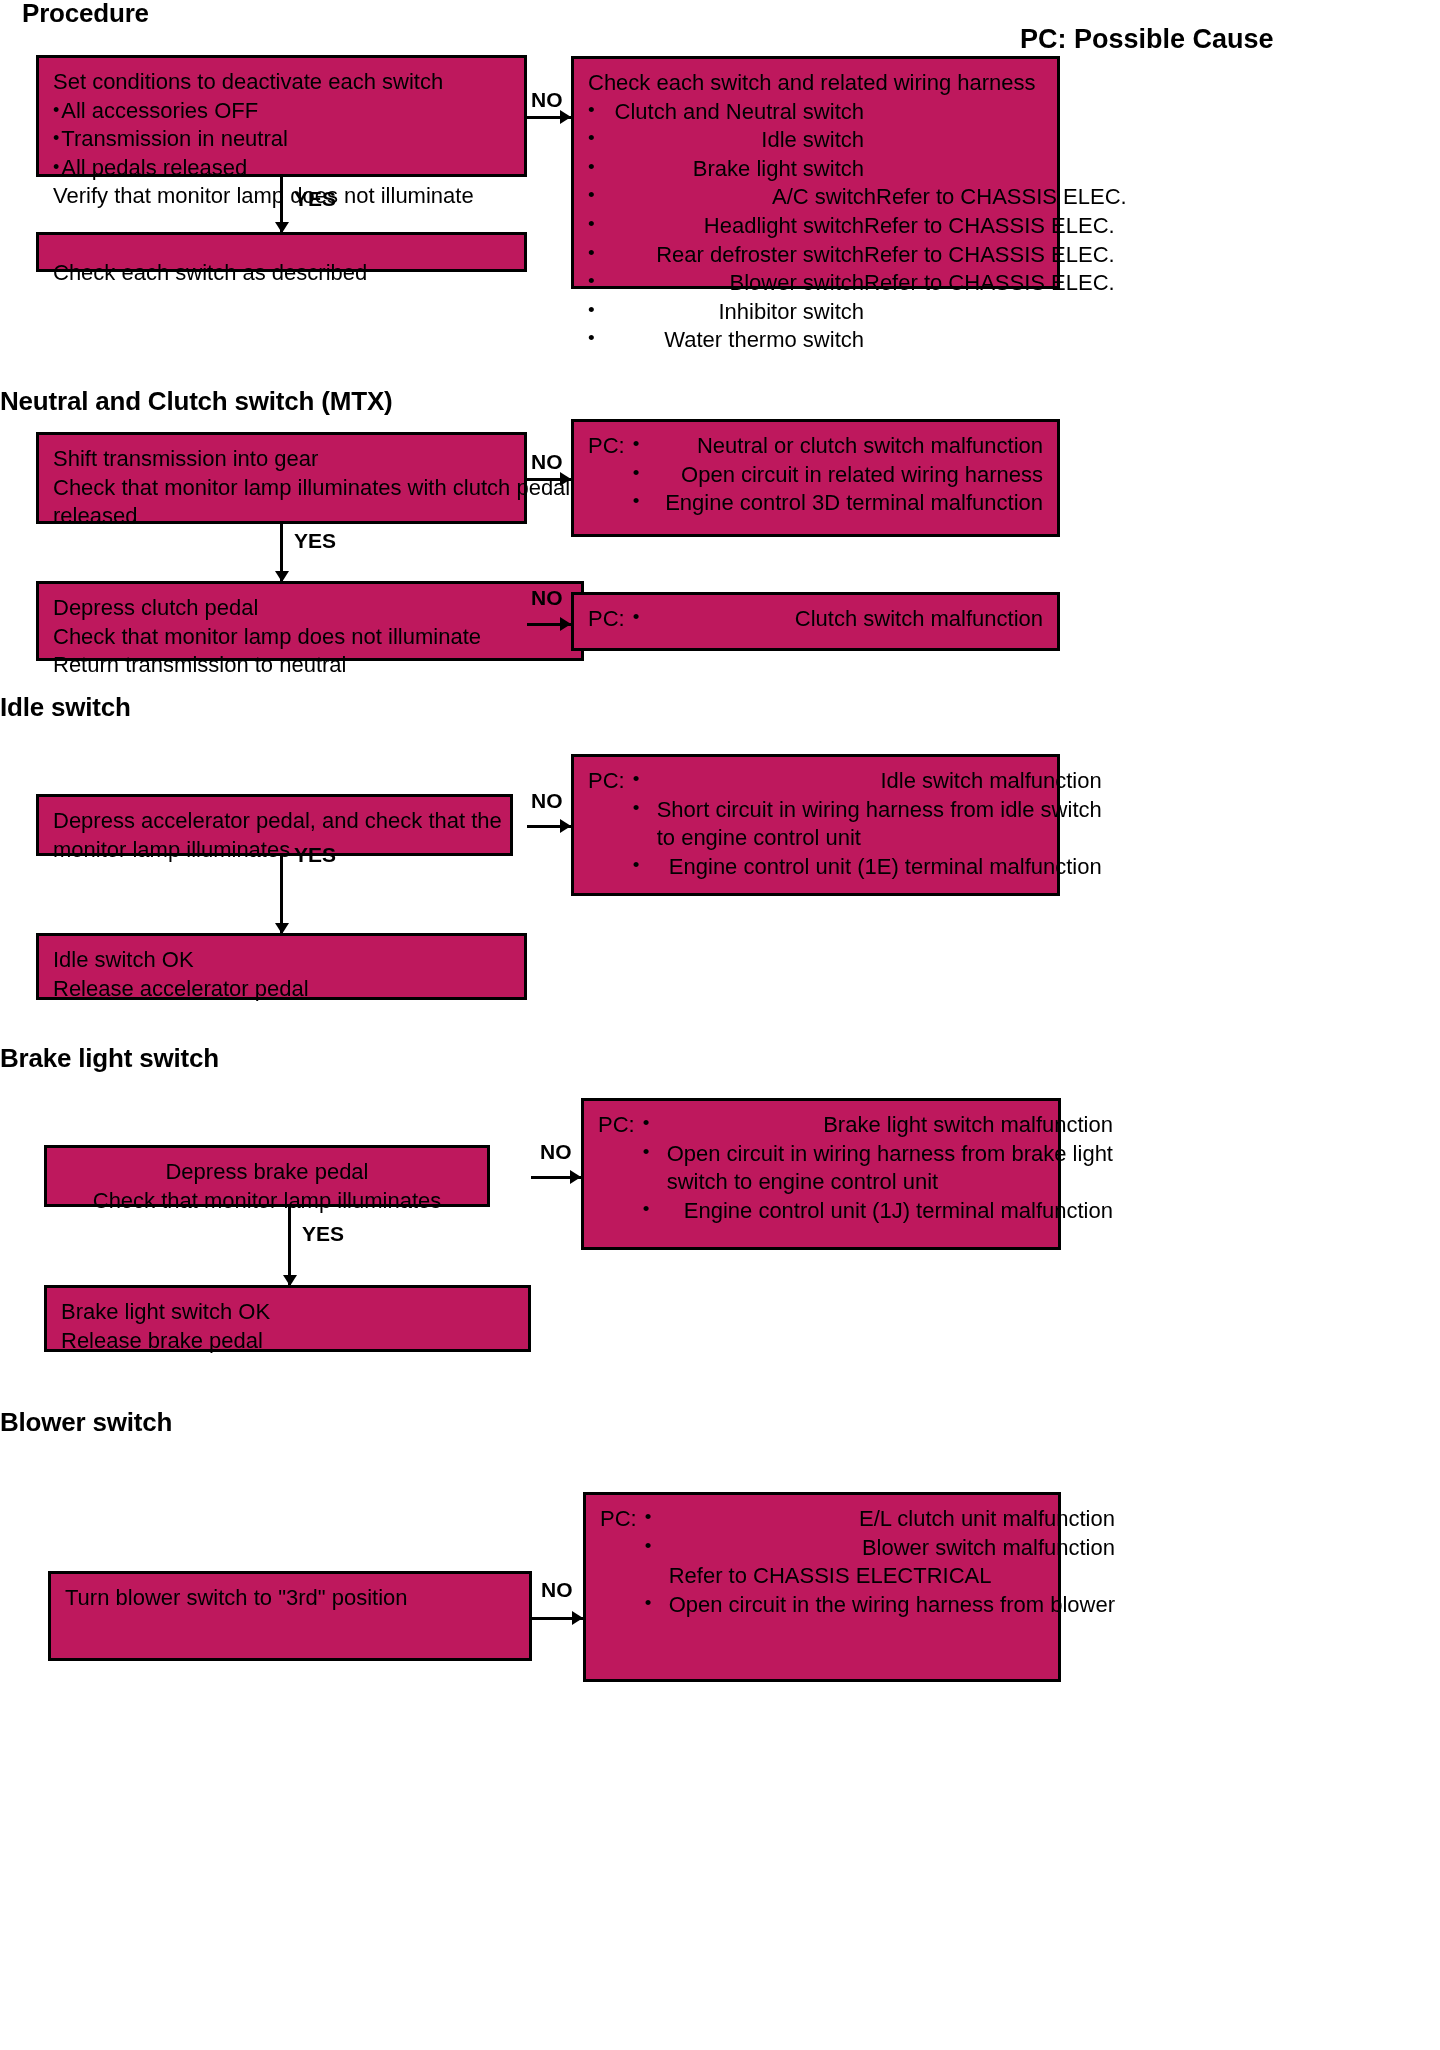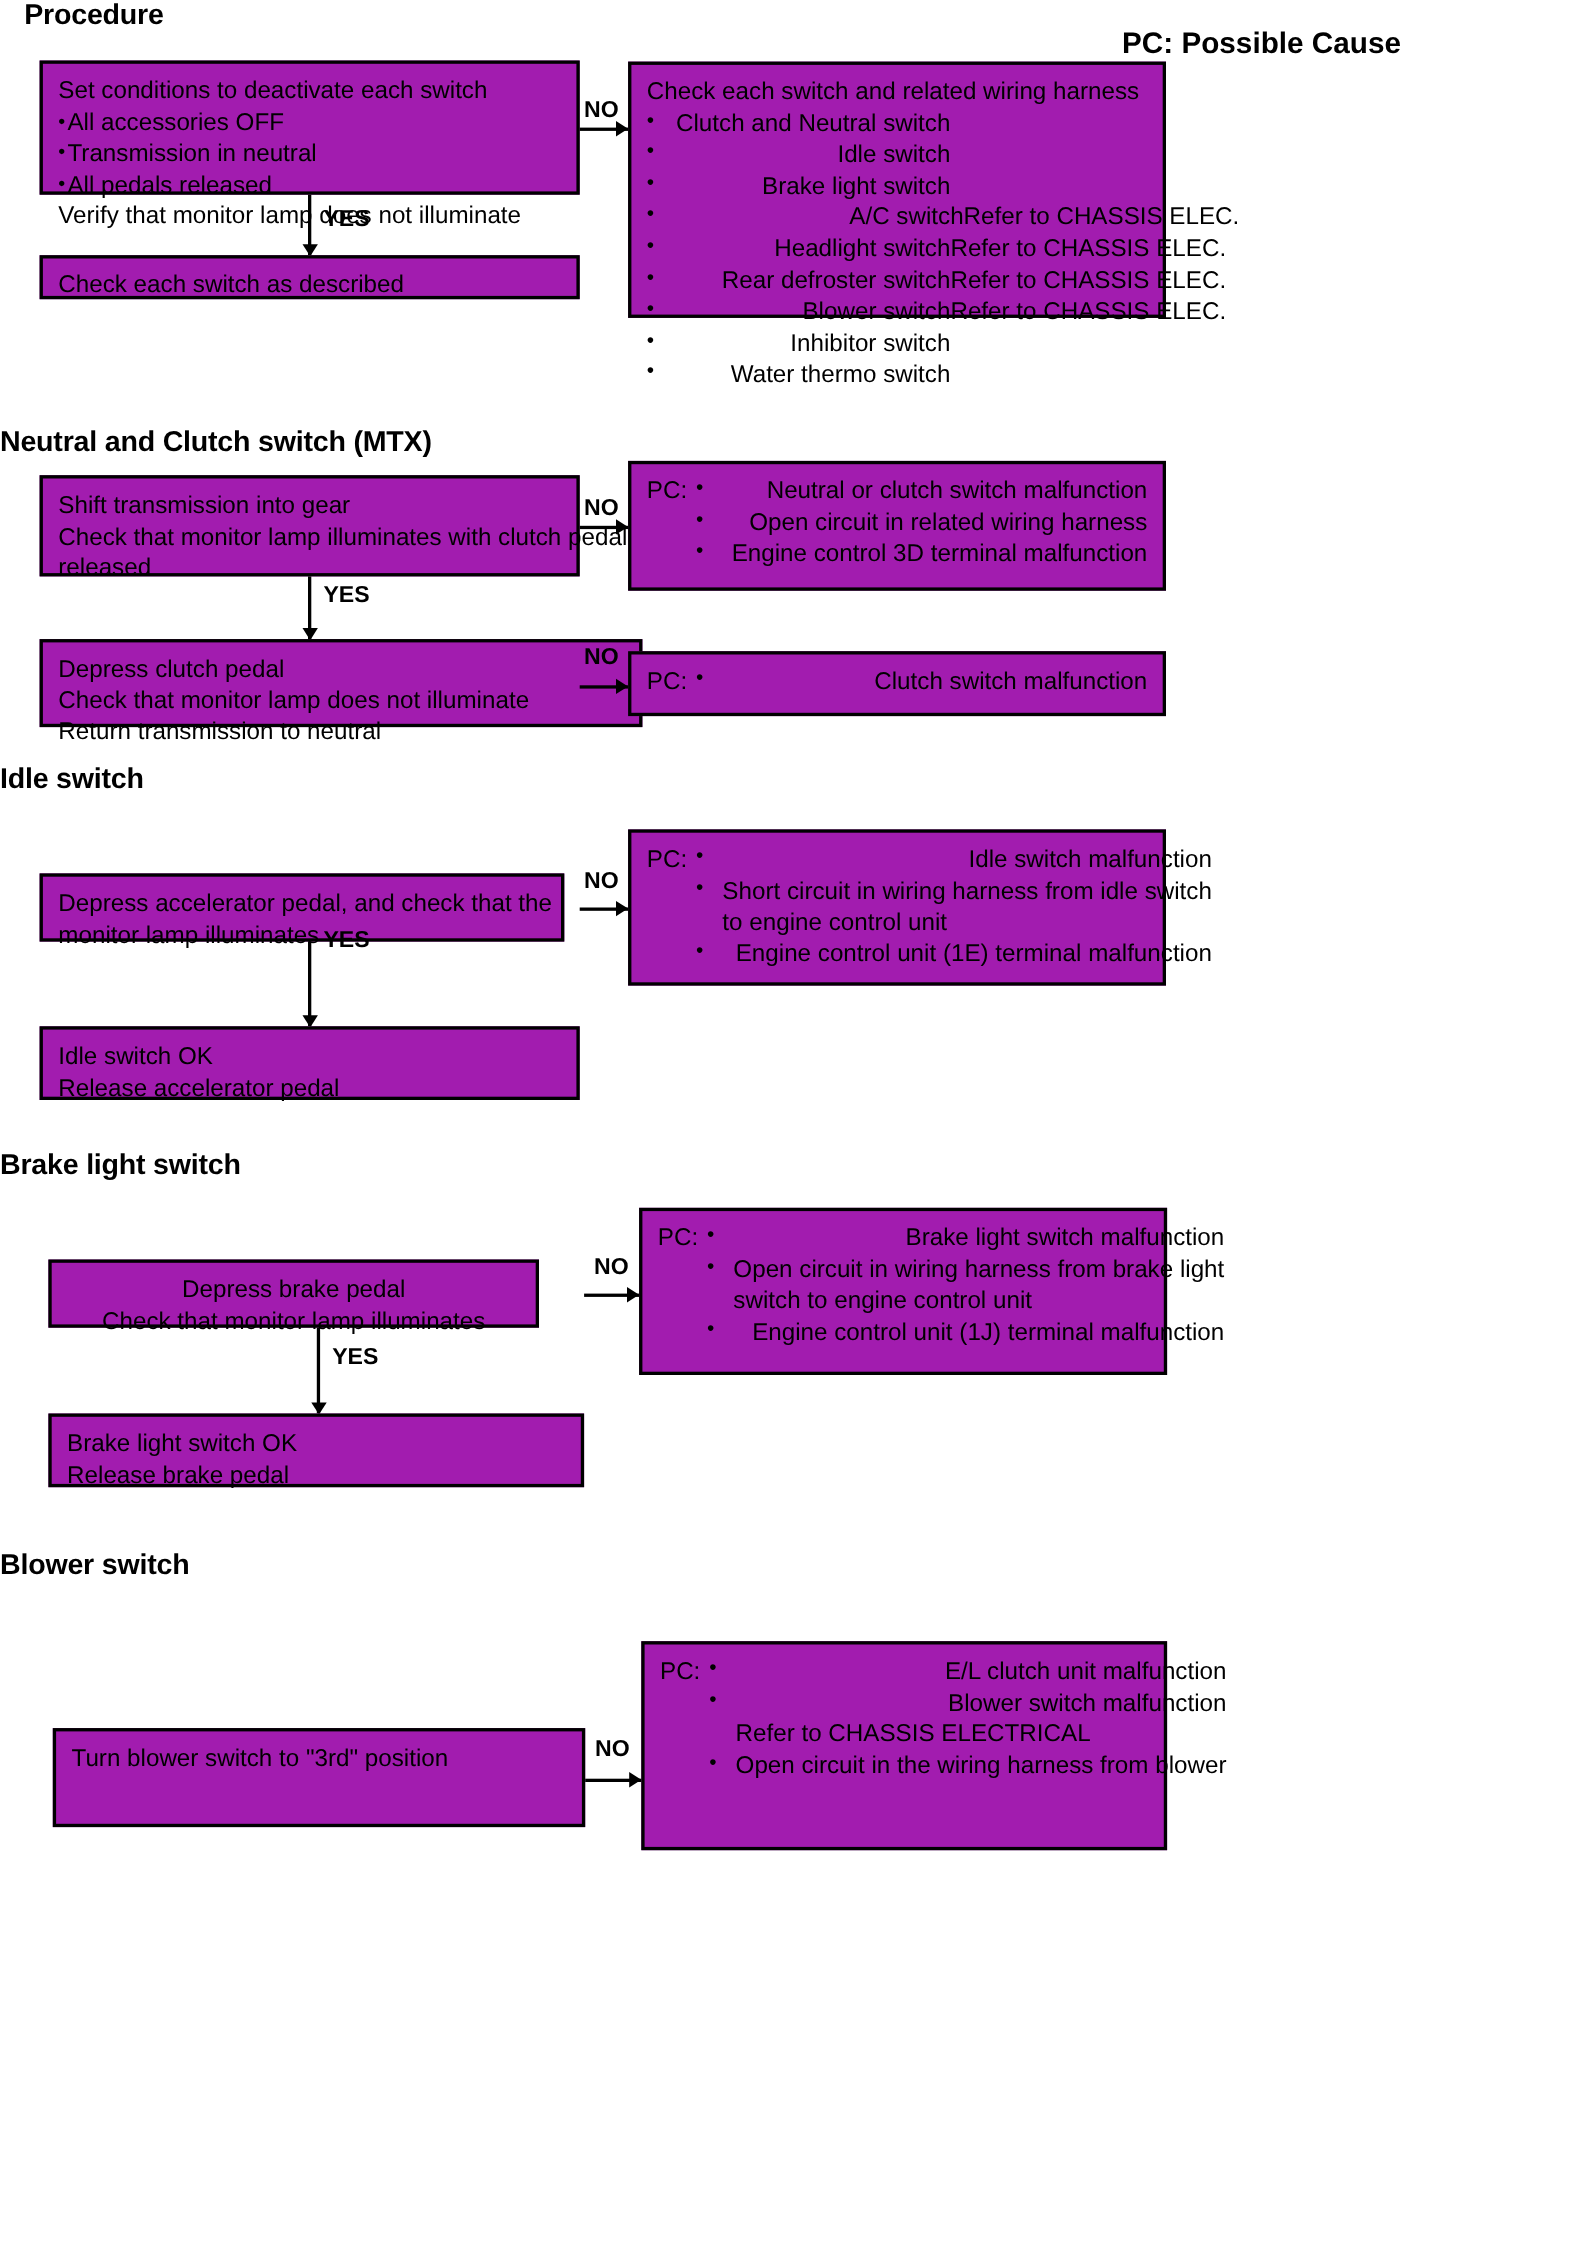--- a/index.html
+++ b/index.html
@@ -30,21 +30,21 @@
     position: absolute;
     font-weight: bold;
     font-size: 27px;
     white-space: nowrap;
   }
 
   
   .box {
     position: absolute;
     border: 3px solid #000;
-    background: #a21caf;
+    background: #be185d;
     box-sizing: border-box;
     font-size: 22px;
     line-height: 1.30;
     padding: 10px 14px;
   }
   .box .line { white-space: nowrap; }
 
   
   .tight-bullet { white-space: nowrap; }
   .tight-bullet::before {
@@ -175,21 +175,21 @@
         <span class="bul">•</span>
         <span class="txt c1" style="width:250px;flex:0 0 250px;">Water thermo switch</span>
         <span class="txt"></span>
       </div>
   </div>
 
   <div class="vline" style="left:280px; top:177px; height:55px;"></div>
   <div class="arrow-d" style="left:275px; top:222px;"></div>
   <div class="edge-label" style="left:294px; top:187px;">YES</div>
 
-  <div class="box" style="left:36px; top:232px; width:491px; height:40px; padding-top:9px;">
+  <div class="box" style="left:36px; top:232px; width:491px; height:40px; padding-top:24px;">
     <div class="line">Check each switch as described</div>
   </div>
 
   <div class="section-title" style="left:0px; top:386px;">Neutral and Clutch switch (MTX)</div>
 
   <div class="box" style="left:36px; top:432px; width:491px; height:92px;">
     <div class="line">Shift transmission into gear</div>
     <div class="line">Check that monitor lamp illuminates with clutch pedal</div>
     <div class="line">released</div>
   </div>

